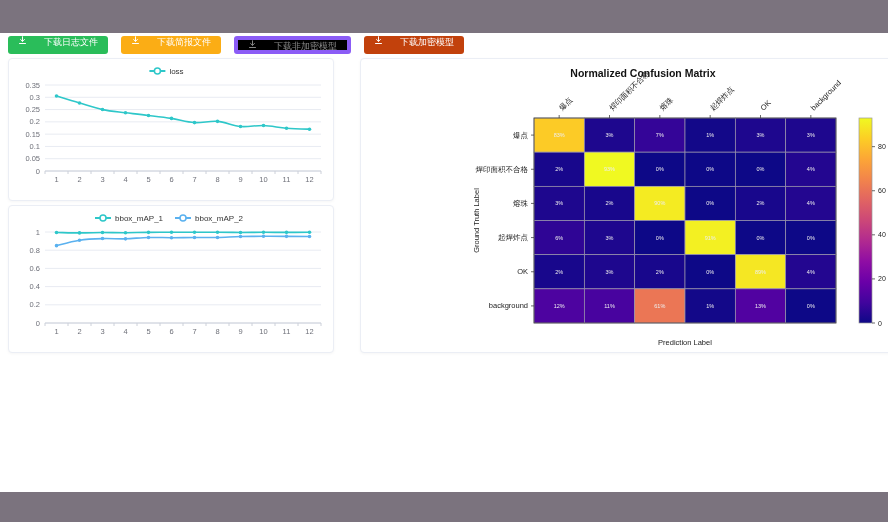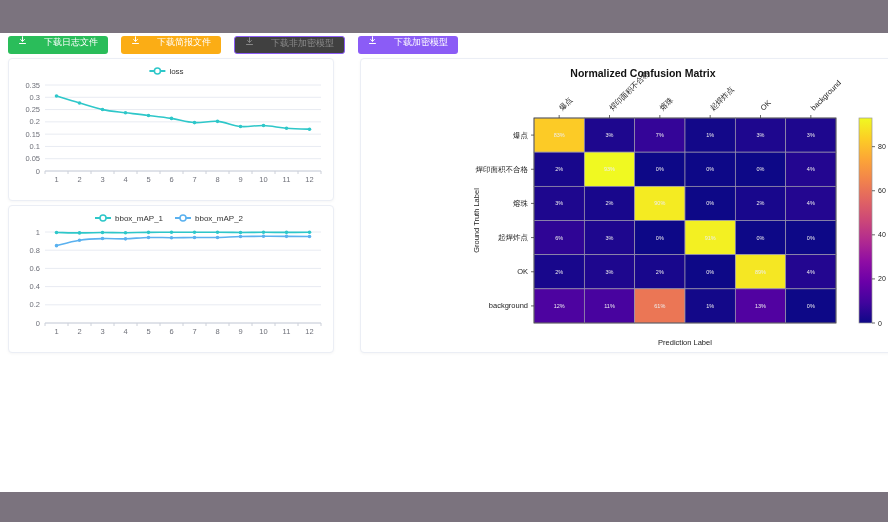--- a/index.html
+++ b/index.html
@@ -8,22 +8,22 @@
   .band{position:absolute;left:0;width:888px;background:#7b737e}
   .band.top{top:0;height:33px}
   .band.bottom{top:492px;height:30px}
 
   .toolbar{position:absolute;top:36px;left:8px;display:flex;gap:13px;align-items:center}
   .btn{height:18px;display:inline-flex;align-items:flex-start;gap:17px;padding:0 10px;
        border-radius:3px;font-size:9px;color:#fff;border:none;cursor:pointer;white-space:nowrap;
        font-family:"Liberation Sans",sans-serif}
   .btn.green{background:#2abd5a}
   .btn.orange{background:#fbad15}
-  .btn.white{background:#404040;color:#8a8a8a;border:1px solid #8b5cf6}
-  .btn.gray{background:#8b5cf6}
+  .btn.white{background:#000000;color:#8a8a8a;border:4px solid #8b5cf6}
+  .btn.gray{background:#c2410c}
   .dl-icon{width:9px;height:9px;display:block}
 
   .card{position:absolute;background:#fff;border:1px solid #ebeef5;border-radius:4px;
         box-shadow:0 1px 3px rgba(0,0,0,.04)}
   #loss-card{left:8px;top:58px;width:324px;height:141px}
   #map-card{left:8px;top:205px;width:324px;height:146px}
   #matrix-card{left:360px;top:58px;width:544px;height:293px}
   .card svg{display:block}
 
   .tables-wrap{position:absolute;left:0;top:356px;width:888px;height:136px;background:#fff}

